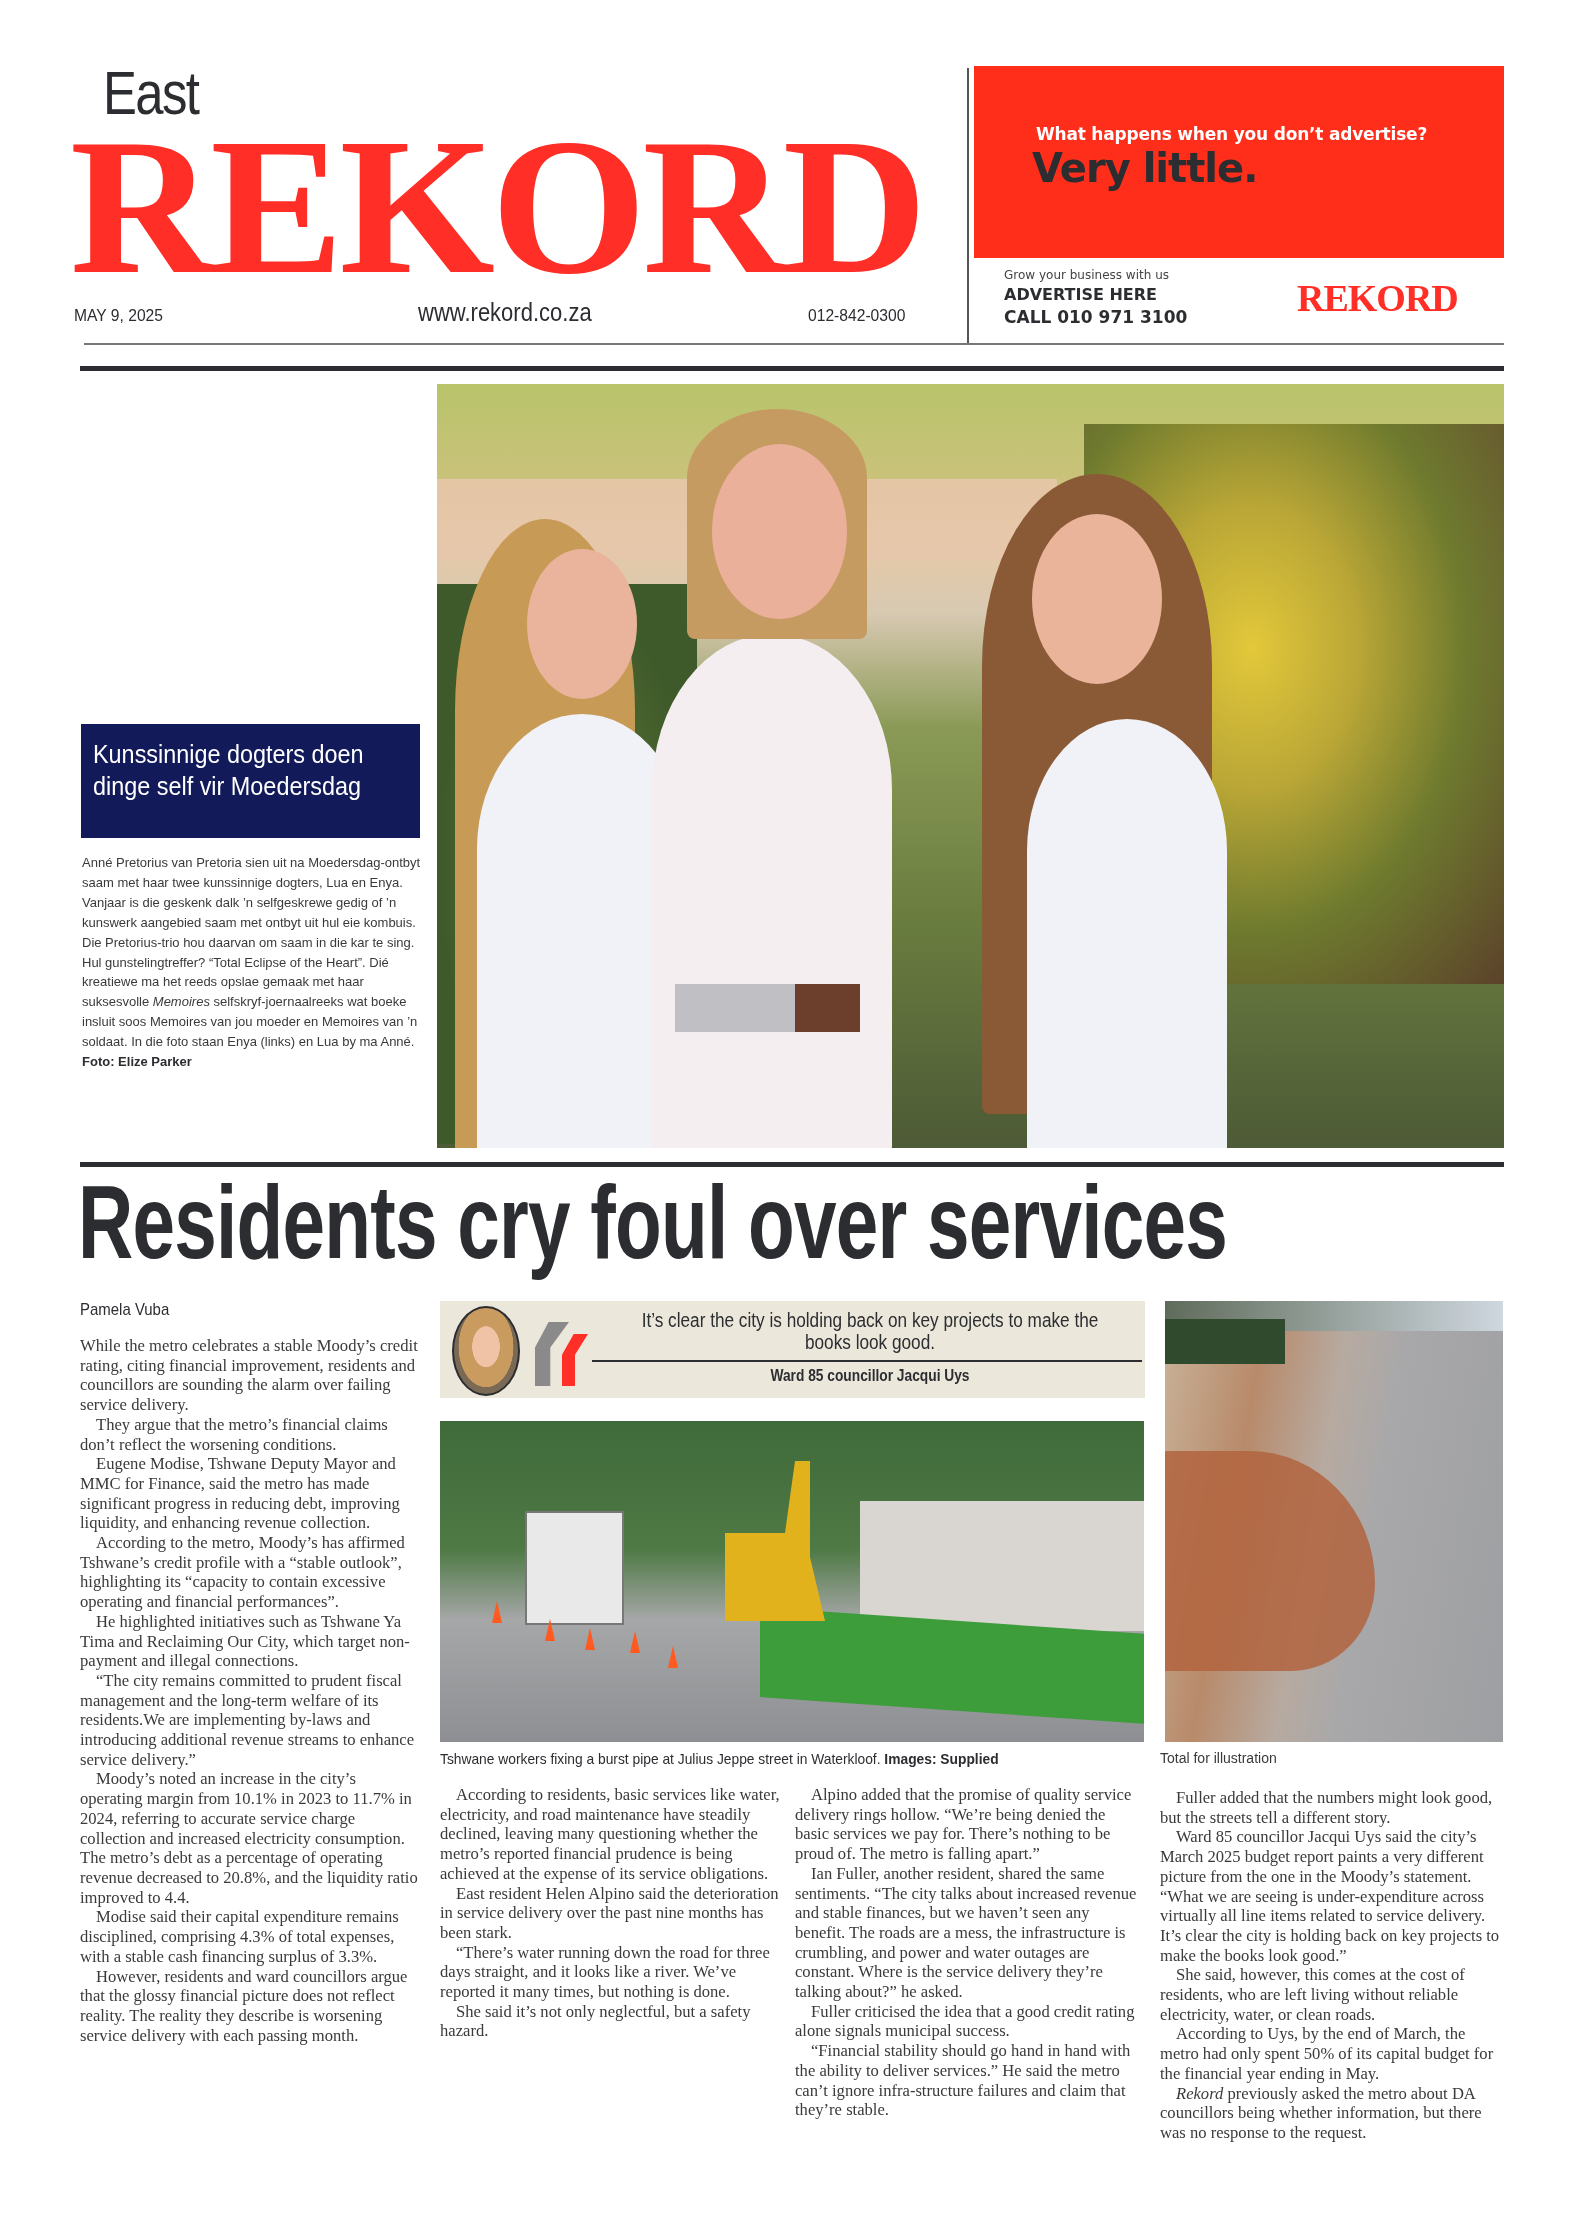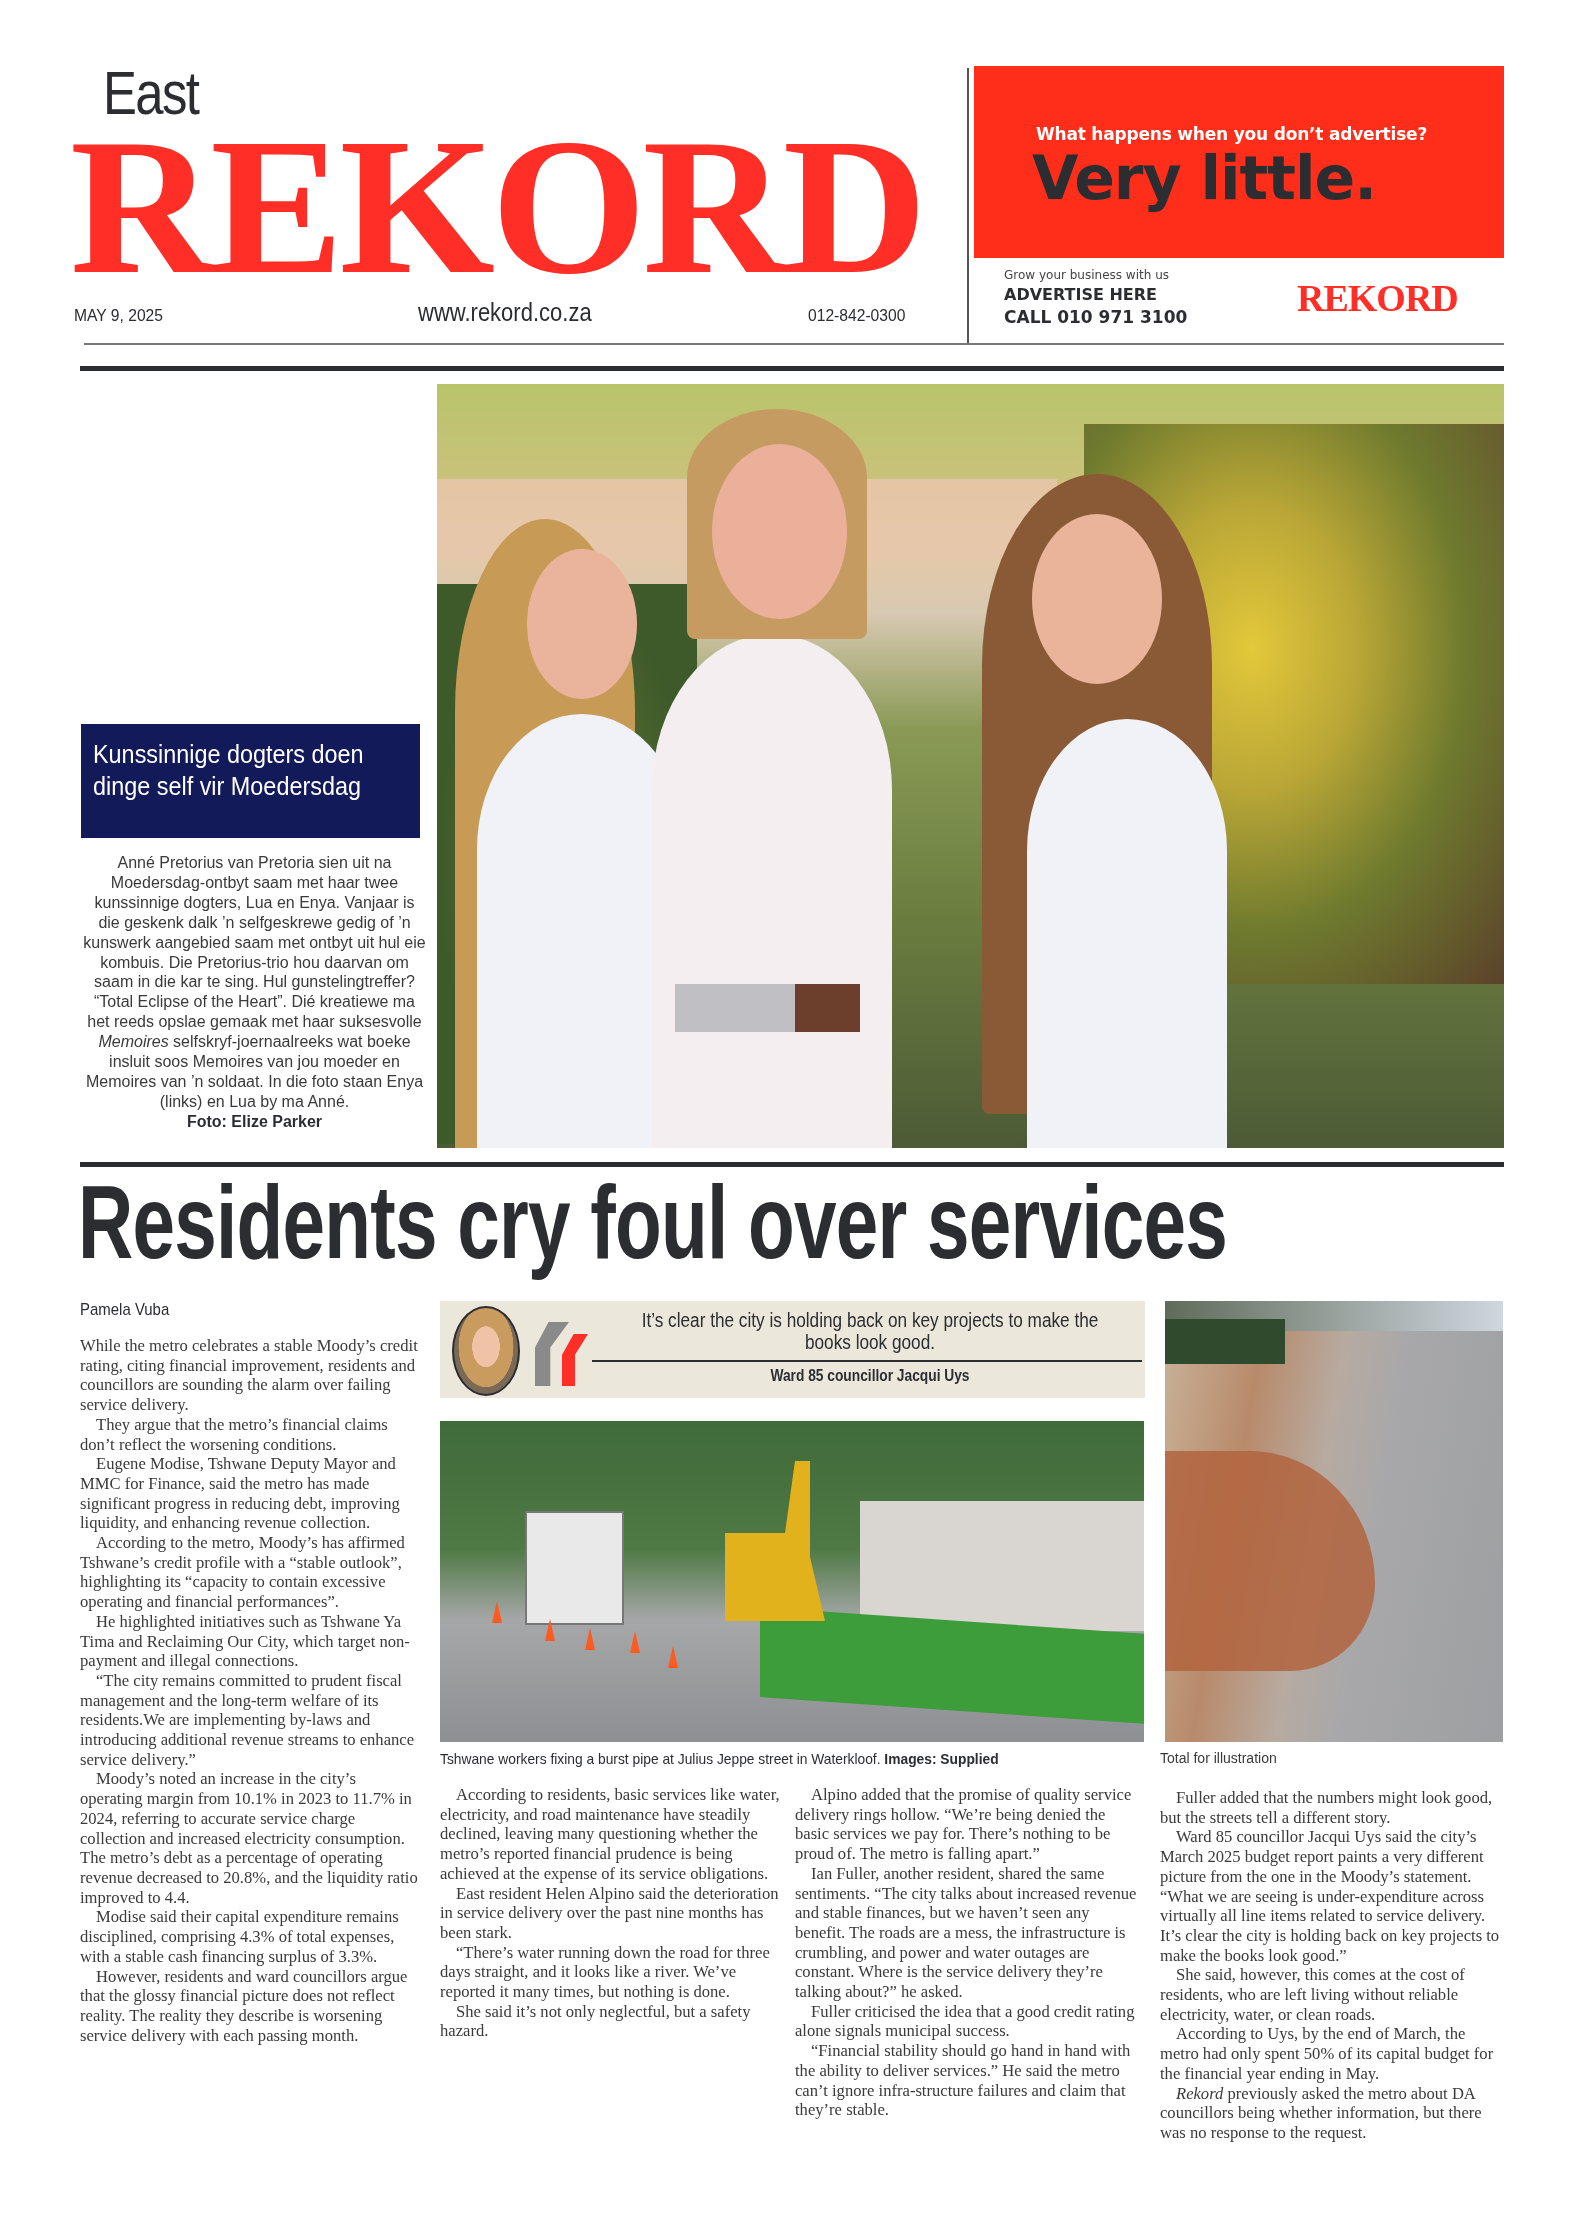--- a/index.html
+++ b/index.html
@@ -12,21 +12,21 @@
   .mh-date { left: 74px; top: 306px; font-family: "Liberation Sans", sans-serif; font-size: 17px; color: #2b2d31; transform: scaleX(0.92); transform-origin: left top; }
   .mh-url { left: 418px; top: 298px; font-family: "Liberation Sans", sans-serif; font-size: 25px; color: #2b2d31; transform: scaleX(0.88); transform-origin: left top; }
   .mh-phone { left: 808px; top: 306px; font-family: "Liberation Sans", sans-serif; font-size: 17px; color: #2b2d31; transform: scaleX(0.92); transform-origin: left top; }
   .mh-vline { left: 967px; top: 68px; width: 2px; height: 276px; background: #555; }
   .mh-hline-thin { left: 84px; top: 343px; width: 1420px; height: 2px; background: #777; }
   .mh-hline-thick { left: 80px; top: 366px; width: 1424px; height: 5px; background: #2b2d31; }
 
   
   .ad-red { left: 974px; top: 66px; width: 530px; height: 192px; background: #ff2e1a; }
   .ad-q { left: 1036px; top: 124px; font-family: "DejaVu Sans", sans-serif; font-weight: bold; font-size: 17px; color: #ffffff; letter-spacing: -0.2px; }
-  .ad-big { left: 1032px; top: 148px; font-family: "DejaVu Sans", sans-serif; font-weight: bold; font-size: 60px; color: #2b2d31; letter-spacing: -1px; line-height: 1; }
+  .ad-big { left: 1032px; top: 148px; font-family: "DejaVu Sans", sans-serif; font-weight: bold; font-size: 40px; color: #2b2d31; letter-spacing: -1px; line-height: 1; }
   .ad-grow { left: 1004px; top: 268px; font-family: "DejaVu Sans", sans-serif; font-size: 12px; color: #444; }
   .ad-adv { left: 1004px; top: 285px; font-family: "DejaVu Sans", sans-serif; font-weight: bold; font-size: 16px; color: #2b2d31; }
   .ad-call { left: 1004px; top: 307px; font-family: "DejaVu Sans", sans-serif; font-weight: bold; font-size: 17px; color: #2b2d31; }
   .ad-logo { left: 1297px; top: 276px; font-family: "Liberation Serif", serif; font-weight: bold; font-size: 38px; color: #ff2e26; letter-spacing: -1px; }
 
   
   .hero { left: 437px; top: 384px; width: 1067px; height: 764px; overflow: hidden;
     background: linear-gradient(180deg, #b8c46a 0%, #c9c27a 12%, #e4c9a8 22%, #d8c9b2 30%, #8a9a56 45%, #6a7d3f 70%, #4d5a36 100%); }
   .hero .bush-r { position: absolute; right: 0; top: 40px; width: 420px; height: 560px; background: radial-gradient(ellipse at 40% 40%, #e3c83a 0%, #b9a636 30%, #6e7a2e 60%, rgba(90,60,40,0.9) 100%); }
   .hero .bush-l { position: absolute; left: 0; top: 200px; width: 260px; height: 560px; background: radial-gradient(ellipse at 50% 50%, #5f7a33 0%, #3f5a2a 70%); }
@@ -39,21 +39,21 @@
   .hero .p2-face { left: 275px; top: 60px; width: 135px; height: 175px; border-radius: 50%; background: #eab09a; }
   .hero .p2-body { left: 215px; top: 250px; width: 240px; height: 520px; background: #f4eef0; }
   .hero .p2-belt { left: 238px; top: 600px; width: 185px; height: 48px; background: linear-gradient(90deg, #bfbfc4 0 65%, #6b3f2c 65% 100%); position: absolute; }
   .hero .p3-hair { left: 545px; top: 90px; width: 230px; height: 640px; background: #8a5a36; }
   .hero .p3-face { left: 595px; top: 130px; width: 130px; height: 170px; border-radius: 50%; background: #eab49b; }
   .hero .p3-body { left: 590px; top: 335px; width: 200px; height: 440px; background: #f1f2f7; }
 
   
   .af-box { left: 81px; top: 724px; width: 339px; height: 114px; background: #121a5a; }
   .af-head { left: 93px; top: 738px; width: 320px; font-family: "Liberation Sans", sans-serif; font-size: 26px; line-height: 32px; color: #ffffff; transform: scaleX(0.9); transform-origin: left top; }
-  .af-body { left: 82px; top: 853px; width: 345px; font-family: "Liberation Sans", sans-serif; font-size: 16px; line-height: 19.9px; color: #3a3a3a; text-align: center; }
+  .af-body { left: 82px; top: 853px; width: 345px; font-family: "Liberation Sans", sans-serif; font-size: 13px; line-height: 19.9px; color: #3a3a3a; }
   .af-credit { font-weight: bold; color: #2b2d31; }
 
   
   .rule2 { left: 80px; top: 1162px; width: 1424px; height: 5px; background: #2b2d31; }
   .headline { left: 78px; top: 1168px; font-family: "Liberation Sans", sans-serif; font-weight: bold; font-size: 104px; color: #2b2d31; line-height: 1.05; letter-spacing: -1px; transform: scaleX(0.735); transform-origin: left top; white-space: nowrap; }
 
   .byline { left: 80px; top: 1300px; font-family: "Liberation Sans", sans-serif; font-size: 17px; color: #2b2d31; transform: scaleX(0.88); transform-origin: left top; }
 
   .col { font-family: "Liberation Serif", serif; font-size: 16.6px; line-height: 19.7px; color: #3a3a3a; }
   .col p { margin: 0; text-indent: 16px; }

